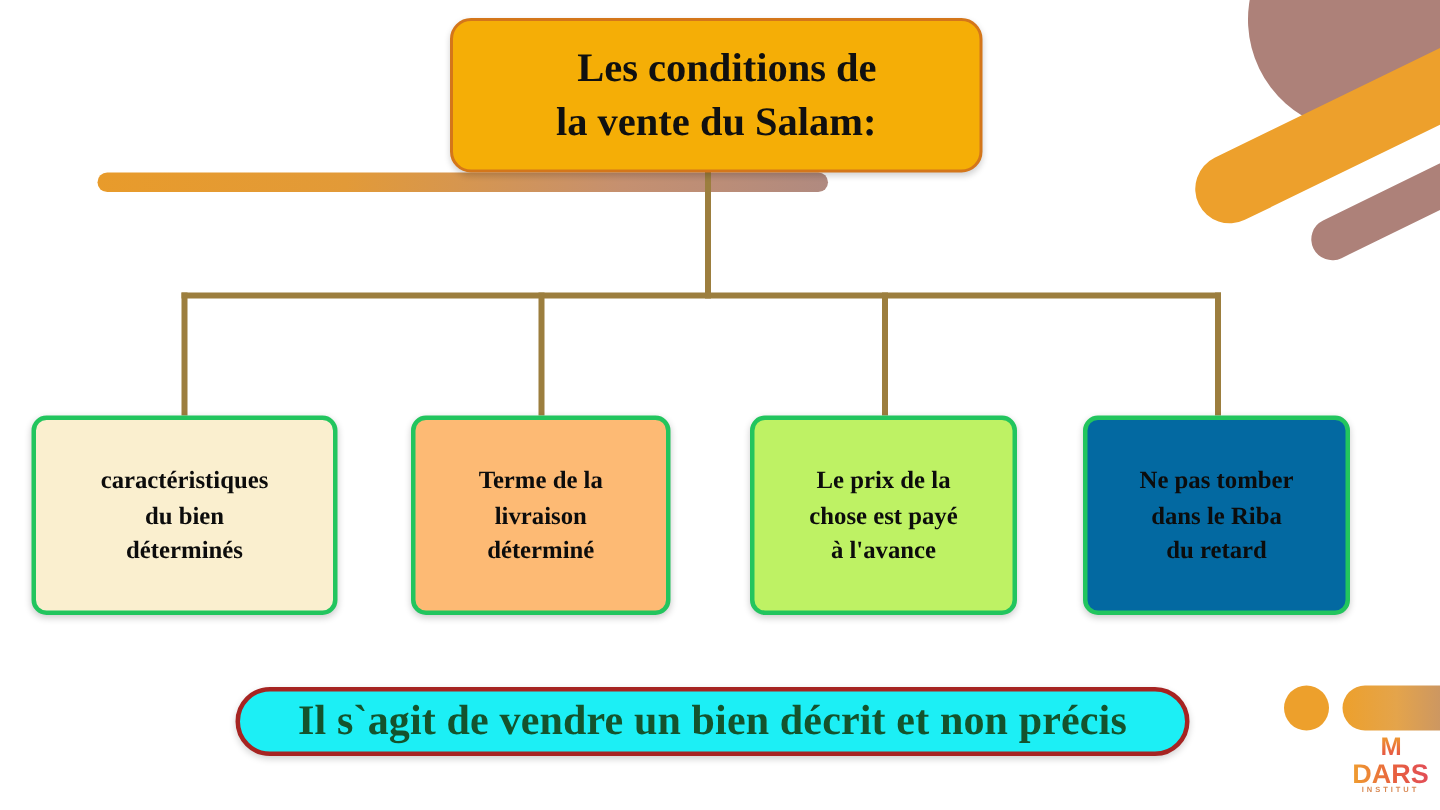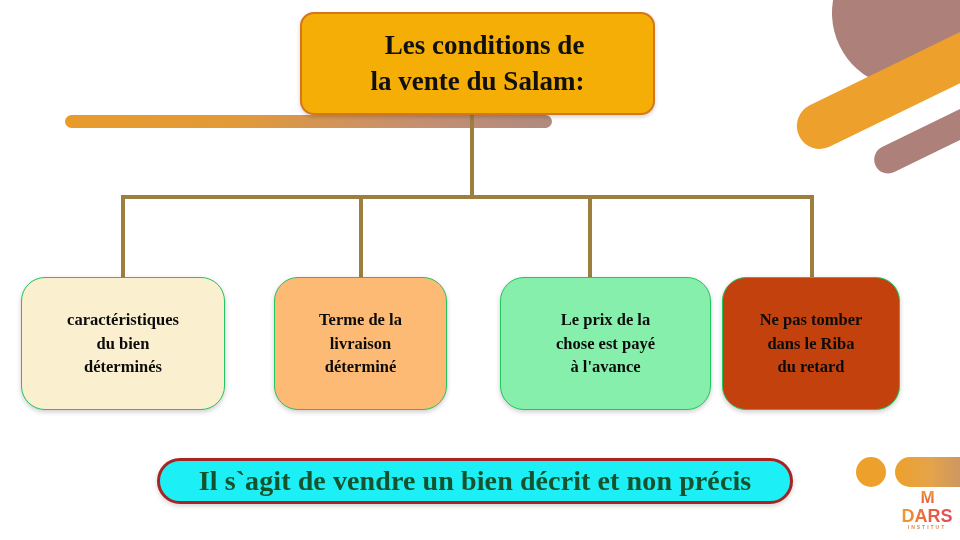--- a/index.html
+++ b/index.html
@@ -133,41 +133,41 @@
   #drop-2 { left: 359px; }
   #drop-3 { left: 588px; }
   #drop-4 { left: 810px; }
 
   
   .item-box {
     position: absolute;
     top: 277px;
     height: 133px;
     box-sizing: border-box;
-    border: 1px solid #22c55e;
-    border-radius: 24px;
+    border: 3px solid #22c55e;
+    border-radius: 10px;
     display: flex;
     align-items: center;
     justify-content: center;
     box-shadow: 0 2px 5px rgba(0,0,0,0.20);
     z-index: 3;
   }
   .item-text {
     font-size: 16.5px;
     font-weight: bold;
     color: #0c0c0c;
     text-align: center;
     line-height: 1.42;
     white-space: pre-line;
     padding: 0 6px;
   }
   #item-box-0 { left: 21px;  width: 204px; background: #FAEFCF; }
   #item-box-1 { left: 274px; width: 173px; background: #fdba74; }
-  #item-box-2 { left: 500px; width: 211px; background: #86efac; }
-  #item-box-3 { left: 722px; width: 178px; background: #c2410c; }
+  #item-box-2 { left: 500px; width: 178px; background: #bef264; }
+  #item-box-3 { left: 722px; width: 178px; background: #0369a1; }
 
   
   #footer-banner {
     position: absolute;
     left: 157px; top: 458px;
     width: 636px; height: 46px;
     box-sizing: border-box;
     background: #1CEFF5;
     border: 3px solid #A62422;
     border-radius: 23px;

